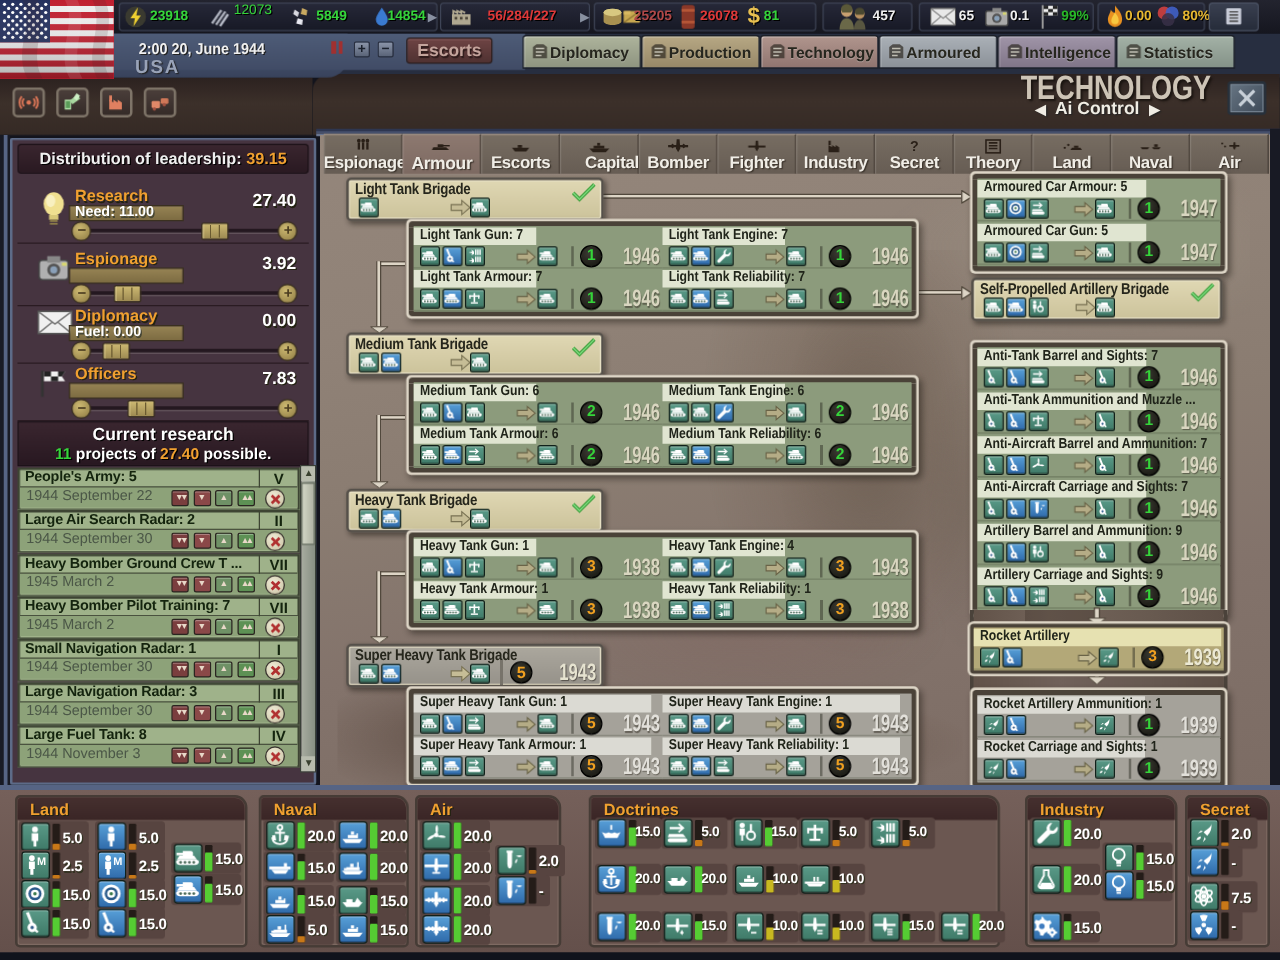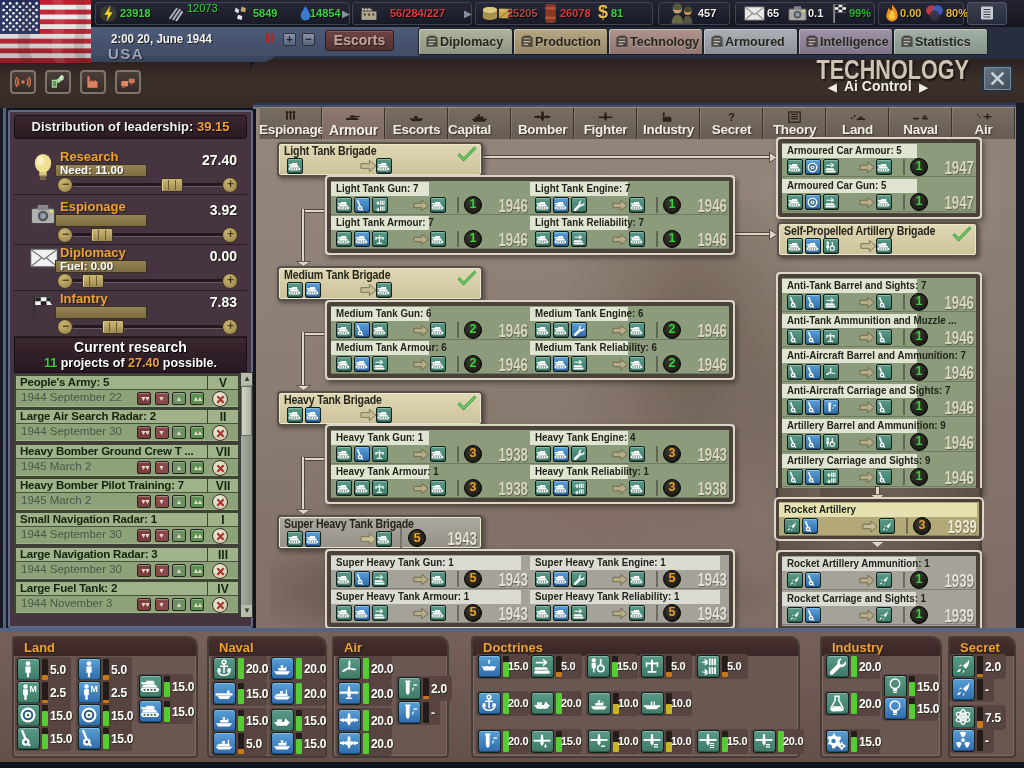--- a/index.html
+++ b/index.html
@@ -260,21 +260,21 @@
 <div class="abs" style="left:89px;top:276px;width:1px;height:10px;background:#6a5a30"></div>
 <div class="abs" style="left:96px;top:276px;width:1px;height:10px;background:#6a5a30"></div>
 <div class="abs" style="left:14px;top:336px;width:233px;height:1px;background:#2a1b22"></div>
 <div class="abs" style="left:30px;top:294px"><svg width="26" height="26" viewBox="0 0 20 20">
       <path d="M3 2v16" stroke="#333" stroke-width="1.6"></path>
       <g>
         <path d="M4 2.5h13l-2 3 2 3H4z" fill="#f0f0f0"></path>
         <path d="M4 2.5h4.3v3H4zM12.7 2.5H17l-2 3h-2.3zM8.3 5.5h4.4v3H8.3z" fill="#222"></path>
       </g>
     </svg></div>
-<div class="abs" style="left:60px;top:291px;color:#f0a030;font-weight:bold;font-size:13px;text-shadow:1px 1px 0 #221">Infantry</div>
+<div class="abs" style="left:60px;top:291px;color:#f0a030;font-weight:bold;font-size:13px;text-shadow:1px 1px 0 #221">Officers</div>
 <div class="abs" style="left:195px;top:294px;width:42px;text-align:right;color:#fff;font-weight:bold;font-size:14px;text-shadow:1px 1px 0 #221">7.83</div>
 <div class="abs" style="left:55px;top:306px;width:92px;height:13px;background:linear-gradient(#968354,#7d6c42);border:1px solid #3a3020"></div>
 <div class="abs" style="left:64px;top:325px;width:167px;height:4px;background:#241820;border-bottom:1px solid #6a5a62"></div>
 <div class="abs" style="left:57px;top:319px;width:16px;height:16px;background:radial-gradient(circle at 40% 35%,#cdb972,#8d7a42);border:1px solid #3a3020;border-radius:50%"></div>
 <div class="abs" style="left:222px;top:319px;width:16px;height:16px;background:radial-gradient(circle at 40% 35%,#cdb972,#8d7a42);border:1px solid #3a3020;border-radius:50%"></div>
 <div class="abs" style="left:61px;top:319px;width:9px;color:#4a3c20;font-weight:bold;font-size:12px;text-align:center;line-height:15px">−</div>
 <div class="abs" style="left:226px;top:319px;width:9px;color:#4a3c20;font-weight:bold;font-size:12px;text-align:center;line-height:15px">+</div>
 <div class="abs" style="left:102px;top:320px;width:22px;height:14px;background:linear-gradient(#cdb972,#9d8a52);border:1px solid #3a3020;border-radius:2px;box-shadow:inset 1px 0 0 #e8d898"></div>
 <div class="abs" style="left:109px;top:322px;width:1px;height:10px;background:#6a5a30"></div>
 <div class="abs" style="left:116px;top:322px;width:1px;height:10px;background:#6a5a30"></div>
@@ -368,21 +368,21 @@
 <div class="abs" style="left:172.0px;top:563.5px;width:14px;height:13px;background:#6f9166;border:1px solid #2a2420;border-radius:2px;color:#e8d8c8;font-size:7px;text-align:center;line-height:12px;font-weight:bold;box-shadow:inset 0 1px 0 rgba(255,255,255,.3)">▲</div>
 <div class="abs" style="left:189.5px;top:563.5px;width:14px;height:13px;background:#5d9154;border:1px solid #2a2420;border-radius:2px;color:#e8d8c8;font-size:7px;text-align:center;line-height:12px;letter-spacing:-3px;font-weight:bold;box-shadow:inset 0 1px 0 rgba(255,255,255,.3)">▲▲</div>
 <div class="abs" style="left:212px;top:562.5px;width:16px;height:16px;background:radial-gradient(circle at 40% 35%,#f0ecd8,#c8c0a0);border:1.5px solid #3a3430;border-radius:50%"></div>
 <svg class="abs" style="left:216px;top:566.5px" width="9" height="9" viewBox="0 0 10 10">
     <path d="M1.5 1.5 8.5 8.5M8.5 1.5 1.5 8.5" stroke="#b03030" stroke-width="2.4"></path>
   </svg>
 <div class="abs" style="left:14px;top:579.8px;width:226px;height:34px;background:#9fb28a;border:2px solid #3d4433;border-bottom-width:1px"></div>
 <div class="abs" style="left:16px;top:594.8px;width:222px;height:17px;background:#8da279"></div>
 <div class="abs" style="left:16px;top:594.8px;width:222px;height:1px;background:#4a523f"></div>
 <div class="abs" style="left:207px;top:580.8px;width:1px;height:15px;background:#3d4433"></div>
-<div class="abs" style="left:20px;top:581.8px;width:186px;white-space:nowrap;overflow:hidden;color:#14240e;font-weight:bold;font-size:11.5px;letter-spacing:-0.2px">Large Fuel Tank: 2</div>
+<div class="abs" style="left:20px;top:581.8px;width:186px;white-space:nowrap;overflow:hidden;color:#14240e;font-weight:bold;font-size:11.5px;letter-spacing:-0.2px">Large Fuel Tank: 8</div>
 <div class="abs" style="left:208px;top:581.8px;width:30px;text-align:center;color:#14240e;font-weight:bold;font-size:12px">IV</div>
 <div class="abs" style="left:21px;top:596.8px;color:#4b5747;font-size:11.5px">1944 November 3</div>
 <div class="abs" style="left:137px;top:597.8px;width:14px;height:13px;background:#7a3e3e;border:1px solid #2a2420;border-radius:2px;color:#e8d8c8;font-size:7px;text-align:center;line-height:12px;letter-spacing:-3px;font-weight:bold;box-shadow:inset 0 1px 0 rgba(255,255,255,.3)">▼▼</div>
 <div class="abs" style="left:154.5px;top:597.8px;width:14px;height:13px;background:#8a4848;border:1px solid #2a2420;border-radius:2px;color:#e8d8c8;font-size:7px;text-align:center;line-height:12px;font-weight:bold;box-shadow:inset 0 1px 0 rgba(255,255,255,.3)">▼</div>
 <div class="abs" style="left:172.0px;top:597.8px;width:14px;height:13px;background:#6f9166;border:1px solid #2a2420;border-radius:2px;color:#e8d8c8;font-size:7px;text-align:center;line-height:12px;font-weight:bold;box-shadow:inset 0 1px 0 rgba(255,255,255,.3)">▲</div>
 <div class="abs" style="left:189.5px;top:597.8px;width:14px;height:13px;background:#5d9154;border:1px solid #2a2420;border-radius:2px;color:#e8d8c8;font-size:7px;text-align:center;line-height:12px;letter-spacing:-3px;font-weight:bold;box-shadow:inset 0 1px 0 rgba(255,255,255,.3)">▲▲</div>
 <div class="abs" style="left:212px;top:596.8px;width:16px;height:16px;background:radial-gradient(circle at 40% 35%,#f0ecd8,#c8c0a0);border:1.5px solid #3a3430;border-radius:50%"></div>
 <svg class="abs" style="left:216px;top:600.8px" width="9" height="9" viewBox="0 0 10 10">
     <path d="M1.5 1.5 8.5 8.5M8.5 1.5 1.5 8.5" stroke="#b03030" stroke-width="2.4"></path>
   </svg>
@@ -434,21 +434,21 @@
   </svg>
 <div class="abs" style="left:385px;top:122px;width:63px;text-align:center;color:#f0ede6;font-weight:bold;font-size:13.5px;letter-spacing:-0.3px;text-shadow:1px 1px 1px #3a322a">Escorts</div>
 <div class="abs" style="left:448px;top:107px;width:63px;height:32px;background:linear-gradient(#776d62,#675d54);border-right:1px solid #3a332c;border-top:1px solid #9a8d80;box-shadow:inset 1px 0 0 rgba(255,255,255,.12)"></div>
 <svg class="abs" style="left:469px;top:108px" width="21" height="16" viewBox="0 0 16 14">
     <g fill="#2a2018">
       <path d="M1 9.5h14l-2.5 2.5h-9z"></path>
       <rect x="4" y="7.5" width="7.5" height="2"></rect>
       <rect x="6.5" y="5.5" width="2" height="2"></rect>
     </g>
   </svg>
-<div class="abs" style="left:448px;top:122px;width:63px;text-align:left;color:#f0ede6;font-weight:bold;font-size:13.5px;letter-spacing:-0.3px;text-shadow:1px 1px 1px #3a322a">Capital</div>
+<div class="abs" style="left:448px;top:122px;width:63px;text-align:right;color:#f0ede6;font-weight:bold;font-size:13.5px;letter-spacing:-0.3px;text-shadow:1px 1px 1px #3a322a">Capital</div>
 <div class="abs" style="left:511px;top:107px;width:63px;height:32px;background:linear-gradient(#776d62,#675d54);border-right:1px solid #3a332c;border-top:1px solid #9a8d80;box-shadow:inset 1px 0 0 rgba(255,255,255,.12)"></div>
 <svg class="abs" style="left:532px;top:108px" width="21" height="16" viewBox="0 0 16 14">
     <g fill="#2a2018">
       <rect x="1" y="7" width="14" height="1.6"></rect>
       <path d="M7 3h2l.5 6.5L8 12l-1.5-2.5z"></path>
       <rect x="3.4" y="6.2" width="1.4" height="3" rx="0.7"></rect>
       <rect x="11.2" y="6.2" width="1.4" height="3" rx="0.7"></rect>
     </g>
   </svg>
 <div class="abs" style="left:511px;top:122px;width:63px;text-align:center;color:#f0ede6;font-weight:bold;font-size:13.5px;letter-spacing:-0.3px;text-shadow:1px 1px 1px #3a322a">Bomber</div>

